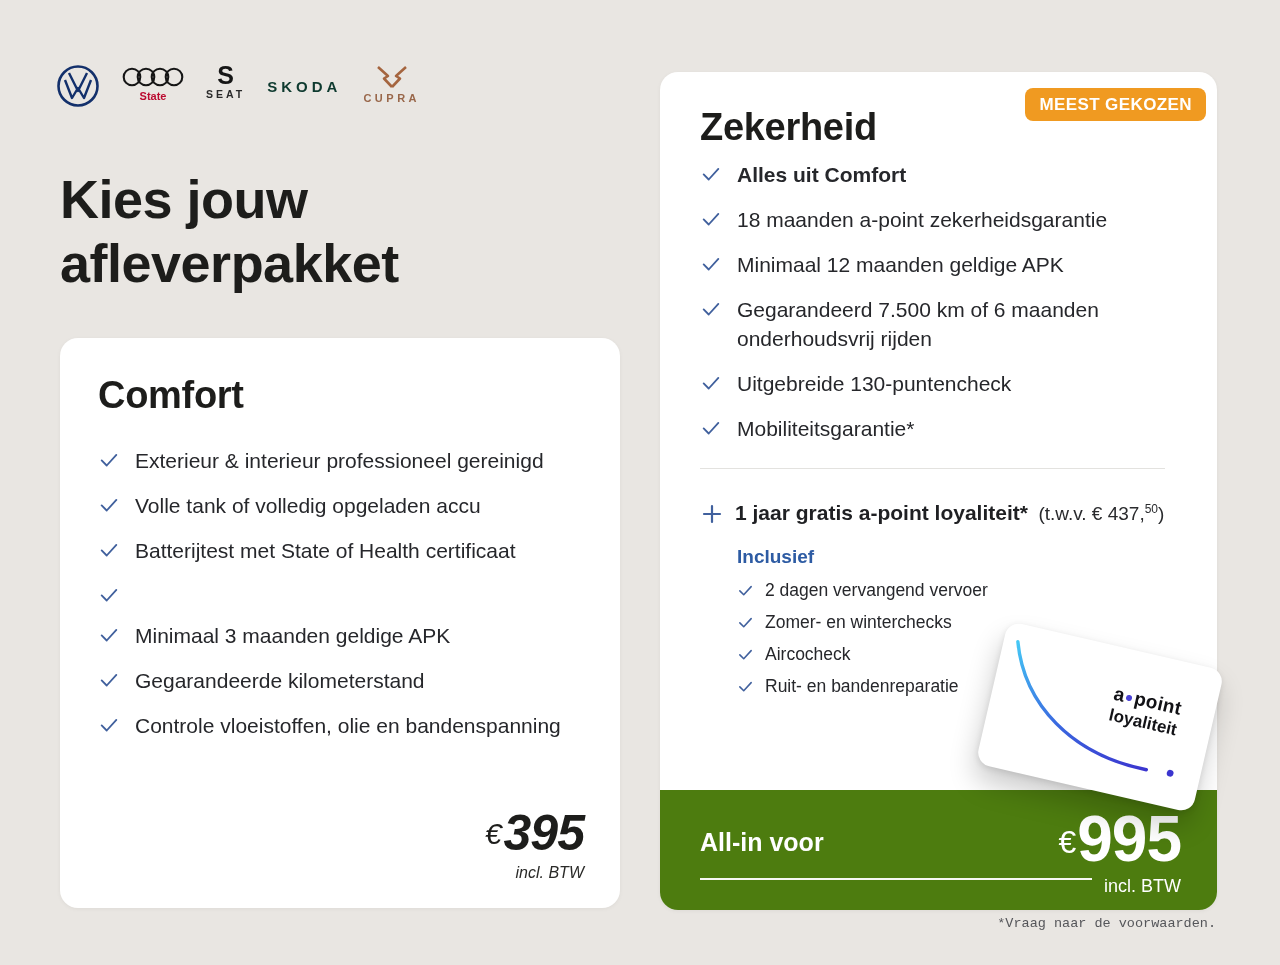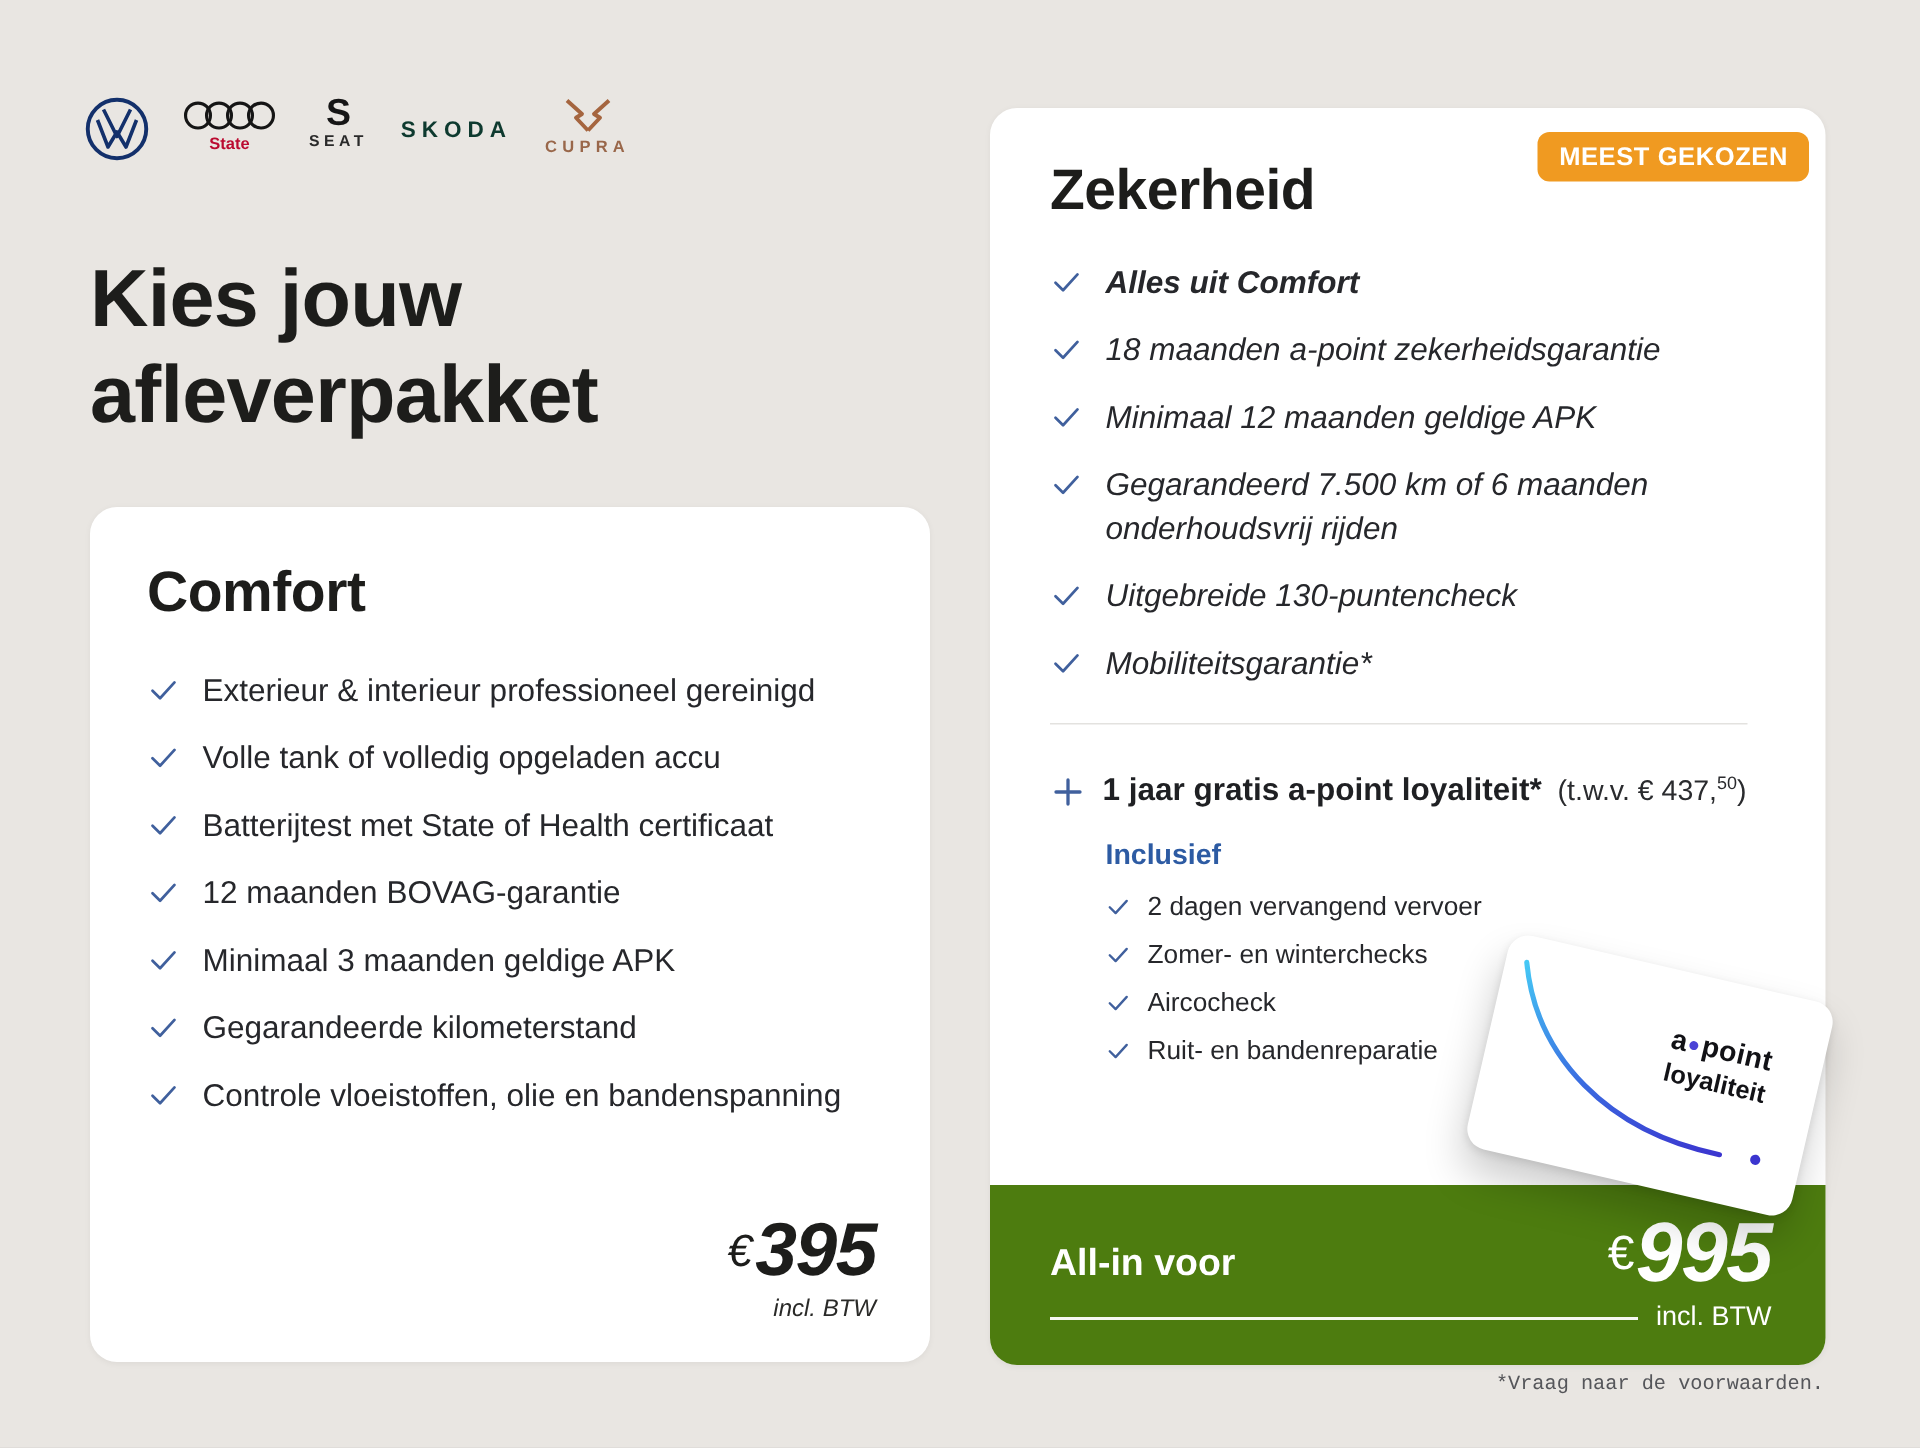--- a/index.html
+++ b/index.html
@@ -36,21 +36,21 @@
 
   .card-comfort { left:60px; top:338px; width:560px; height:570px; padding:36px 38px; }
   .card-zekerheid { left:660px; top:72px; width:557px; height:838px; padding:34px 52px 0 40px; }
 
   
   ul.checks { list-style:none; }
   ul.checks li { display:flex; align-items:flex-start; gap:15px; margin-bottom:16px; font-size:21px; line-height:1.38; color:#26272b; }
   ul.checks li .chk { flex:0 0 auto; margin-top:2px; }
   ul.checks li.bold span.txt { font-weight:700; }
   .card-comfort ul.checks { margin-top:30px; }
-  .card-zekerheid ul.checks { margin-top:26px;font-style:italic; }
+  .card-zekerheid ul.checks { margin-top:12px; }
 
   
   .price-block { position:absolute; right:36px; bottom:26px; text-align:right; color:#1d1d1b;font-style:italic; }
   .price-block .cur { font-size:30px; font-weight:400; vertical-align:6px; margin-right:2px; }
   .price-block .amt { font-size:50px; font-weight:700; letter-spacing:-1px; }
   .price-block .note { font-size:16px; margin-top:2px; color:#2a2a28; }
 
   
   .badge {
     position:absolute; top:16px; right:11px;
@@ -85,21 +85,21 @@
 
   
   .blue-footer {
     position:absolute; left:0; right:0; bottom:0; height:120px; z-index:2;
     background:#4d7c0f; border-radius:0 0 18px 18px; color:#fff;
   }
   .allin-label { position:absolute; left:40px; top:38px; font-size:25px; font-weight:600; }
   .footer-line { position:absolute; left:40px; top:88px; width:392px; height:2px; background:rgba(255,255,255,.95); }
   .footer-price { position:absolute; right:36px; top:12px; text-align:right; }
   .footer-price .cur { font-size:32px; font-weight:400; vertical-align:8px; margin-right:1px; }
-  .footer-price .amt { font-size:56px; font-weight:700; letter-spacing:-1px;font-style:italic; }
+  .footer-price .amt { font-size:64px; font-weight:700; letter-spacing:-1px; }
   .footer-price .note { font-size:18px; margin-top:0px; }
 
   
   .footnote { position:absolute; top:916px; right:64px; font-size:13.5px; color:#55565a;font-family:Liberation Mono, monospace; }
 </style>
 </head>
 <body>
 
 <div class="canvas">
 
@@ -156,21 +156,20 @@
       <li>
         <svg class="chk" width="22" height="22" viewBox="0 0 24 24">
             <path d="M4 12.5 L9.5 18 L20 6.5" stroke="#40609d" stroke-width="2" fill="none" stroke-linecap="round" stroke-linejoin="round"></path>
           </svg>
         <span class="txt">Batterijtest met State of Health certificaat</span>
         </li>
       <li>
         <svg class="chk" width="22" height="22" viewBox="0 0 24 24">
             <path d="M4 12.5 L9.5 18 L20 6.5" stroke="#40609d" stroke-width="2" fill="none" stroke-linecap="round" stroke-linejoin="round"></path>
           </svg>
-        <span class="txt">12 maanden BOVAG-garantie</span>
         </li>
       <li>
         <svg class="chk" width="22" height="22" viewBox="0 0 24 24">
             <path d="M4 12.5 L9.5 18 L20 6.5" stroke="#40609d" stroke-width="2" fill="none" stroke-linecap="round" stroke-linejoin="round"></path>
           </svg>
         <span class="txt">Minimaal 3 maanden geldige APK</span>
         </li>
       <li>
         <svg class="chk" width="22" height="22" viewBox="0 0 24 24">
             <path d="M4 12.5 L9.5 18 L20 6.5" stroke="#40609d" stroke-width="2" fill="none" stroke-linecap="round" stroke-linejoin="round"></path>

